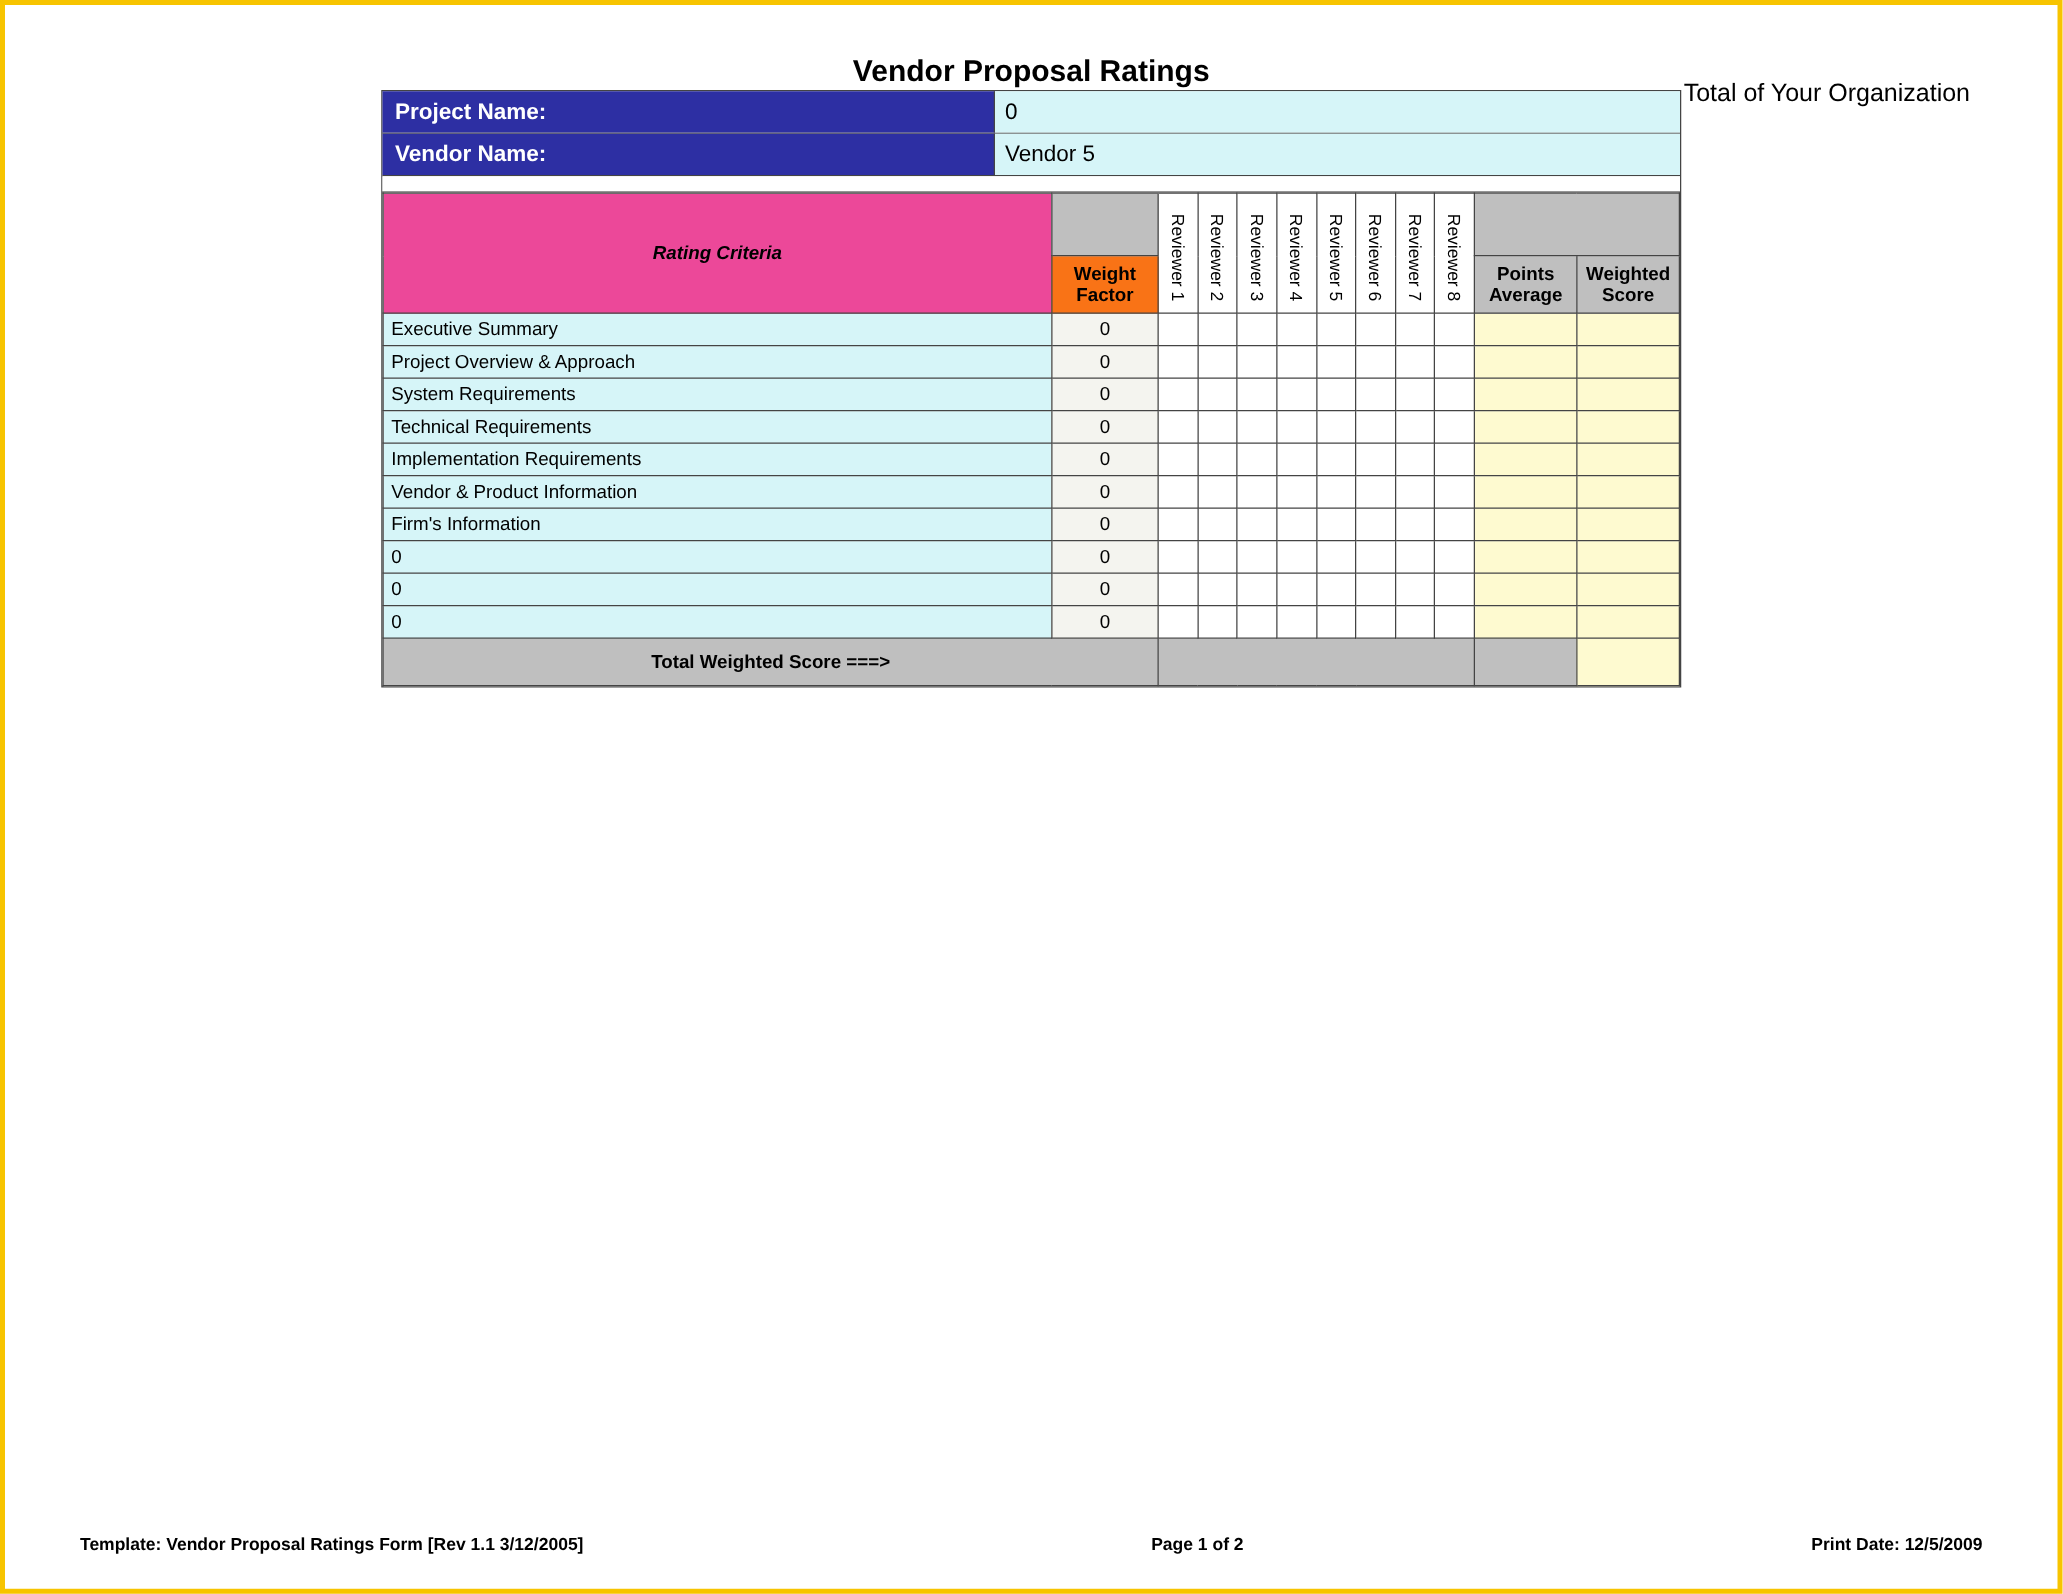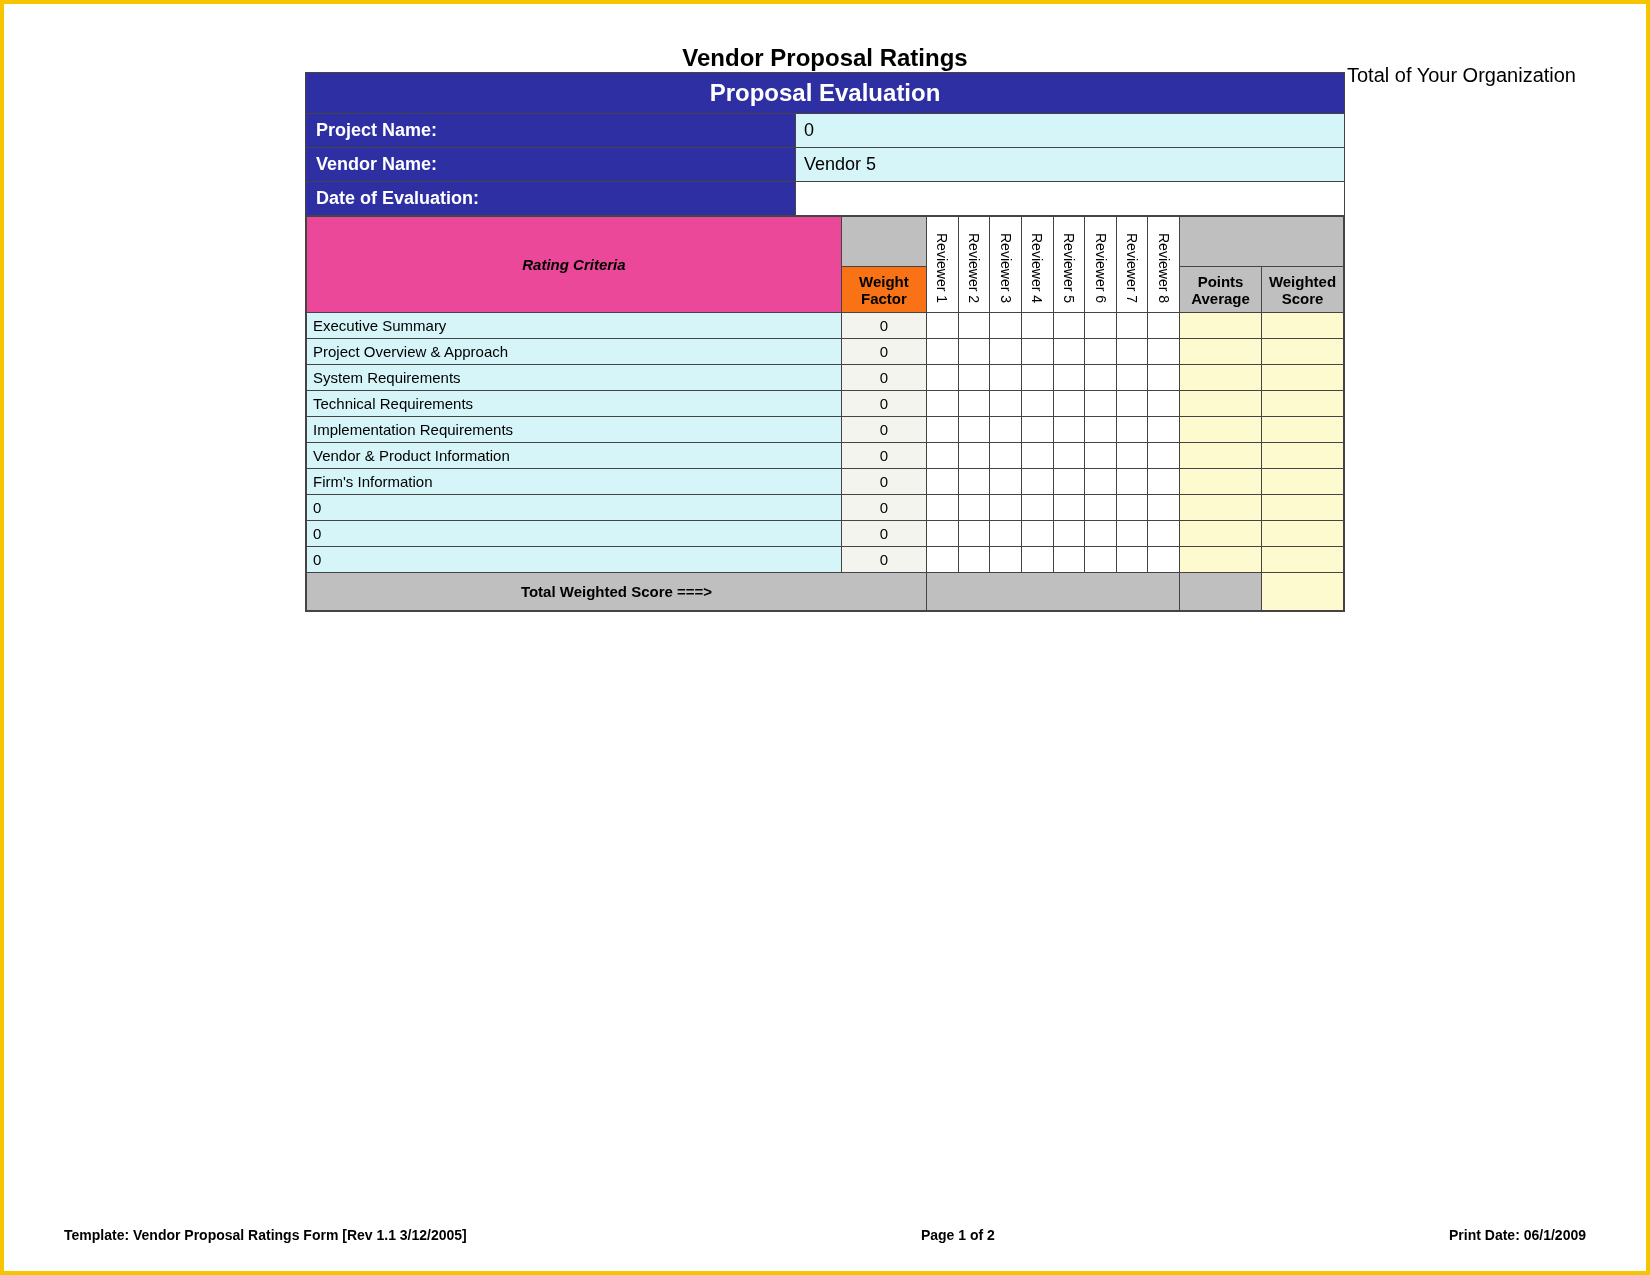--- a/index.html
+++ b/index.html
@@ -152,32 +152,30 @@
 </style>
 </head>
 <body>
 
 <div class="page">
 
   <div class="page-title">Vendor Proposal Ratings</div>
   <div class="org-name">Total of Your Organization</div>
 
   <div class="form-wrap">
-    <div class="title-bar">Proposal Evaluation</div>
 
     <div class="meta-row">
       <div class="meta-label">Project Name:</div>
       <div class="meta-value">0</div>
     </div>
     <div class="meta-row">
       <div class="meta-label">Vendor Name:</div>
       <div class="meta-value">Vendor 5</div>
     </div>
     <div class="meta-row">
-      <div class="meta-label">Date of Evaluation:</div>
       <div class="meta-value blank"></div>
     </div>
 
     <table class="grid">
       <colgroup>
         <col class="col-criteria">
         <col class="col-weight">
         <col class="col-rev">
           <col class="col-rev">
           <col class="col-rev">
@@ -376,15 +374,15 @@
         <td class="total-mid"></td>
         <td class="sum-cell"></td>
       </tr>
     </tbody>
       </table>
   </div>
 
   <div class="footer">
     <span>Template: Vendor Proposal Ratings Form [Rev 1.1 3/12/2005]</span>
     <span>Page 1 of 2</span>
-    <span>Print Date: 06/1/2009</span>
+    <span>Print Date: 12/5/2009</span>
   </div>
 </div>
 
 </body></html>

